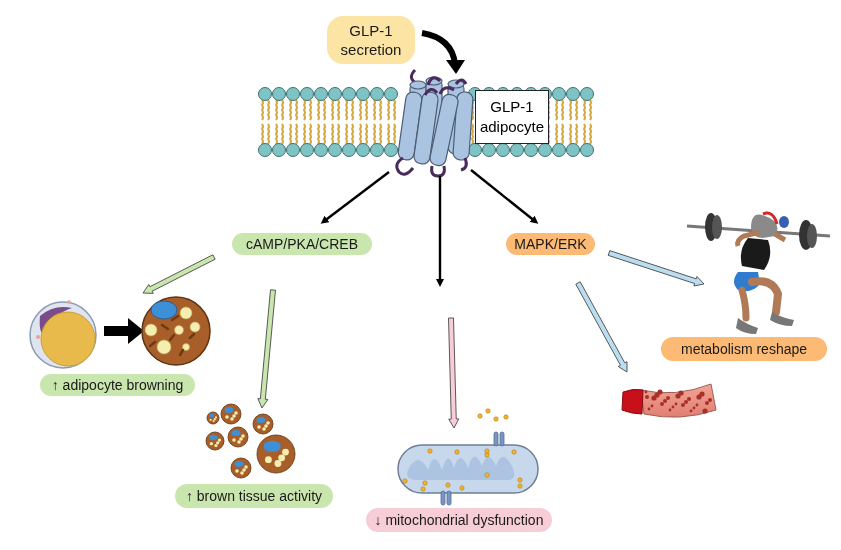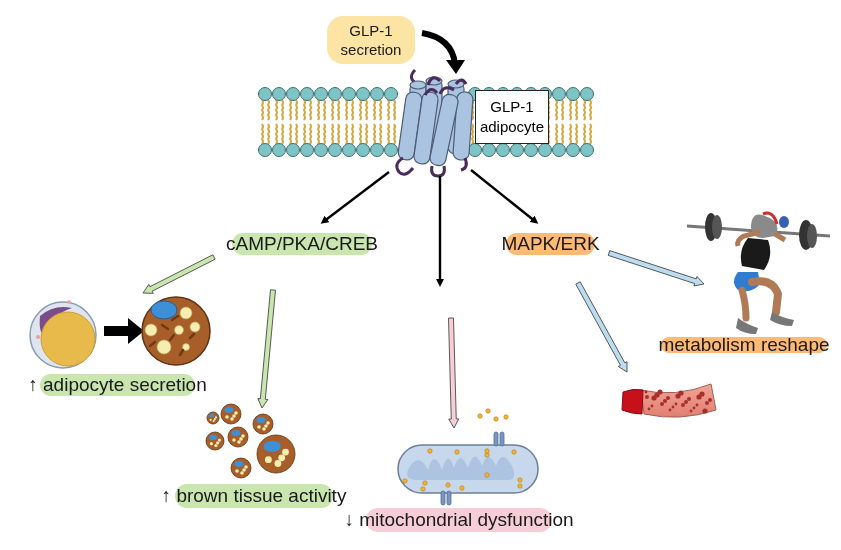--- a/index.html
+++ b/index.html
@@ -1,18 +1,18 @@
 <!DOCTYPE html>
 <html><head>
 <meta charset="utf-8">
 <style>
   html, body { margin: 0; padding: 0; background: #ffffff; }
   body { width: 841px; height: 550px; position: relative; overflow: hidden; font-family: "Liberation Sans", sans-serif; }
   #stage { position: absolute; left: 0; top: 0; width: 841px; height: 550px; text-decoration: underline; }
-  .pill { position: absolute; display: flex; align-items: center; justify-content: center; color: #1a1a1a; font-size: 19px; white-space: nowrap; border-radius: 999px; }
+  .pill { position: absolute; display: flex; align-items: center; justify-content: center; color: #1a1a1a; font-size: 14px; white-space: nowrap; border-radius: 999px; }
   .green { background: #c9e6ae; }
   .pink { background: #f7cdd8; }
   .blue { background: #fdba74; }
   .yellow { background: #fbe4a4; border-radius: 16px; text-align: center; line-height: 19px; font-size: 15px; }
   .rect-label { position: absolute; background: #fff; border: 1.5px solid #222; font-size: 15px; text-align: center; line-height: 20px; display: flex; align-items: center; justify-content: center; flex-direction: column; }
 </style>
 </head>
 <body>
 
 <div id="stage">
@@ -349,17 +349,17 @@
   <span>secretion</span>
 </div>
 <div class="rect-label" style="left:475px;top:90px;width:72px;height:52px;">
   <span>GLP-1</span>
   <span>adipocyte</span>
 </div>
 
 <div class="pill green" style="left:232px;top:233px;width:140px;height:22px;">cAMP/PKA/CREB</div>
 <div class="pill blue" style="left:506px;top:233px;width:89px;height:22px;">MAPK/ERK</div>
 
-<div class="pill green" style="left:40px;top:374px;width:155px;height:22px;">↑ adipocyte secretion</div>
+<div class="pill green" style="left:40px;top:374px;width:155px;height:22px;">↑ adipocyte browning</div>
 <div class="pill pink" style="left:366px;top:508px;width:186px;height:24px;">↓ mitochondrial dysfunction</div>
 <div class="pill green" style="left:175px;top:484px;width:158px;height:24px;">↑ brown tissue activity</div>
-<div class="pill blue" style="left:661px;top:337px;width:166px;height:16px;">metabolism reshape</div>
+<div class="pill blue" style="left:661px;top:337px;width:166px;height:24px;">metabolism reshape</div>
 </div>
 
 </body></html>

